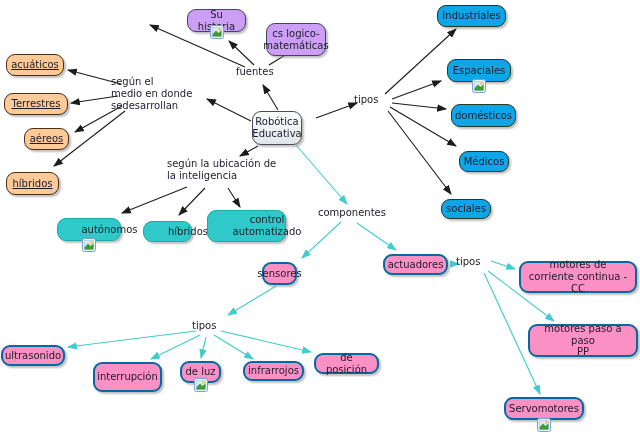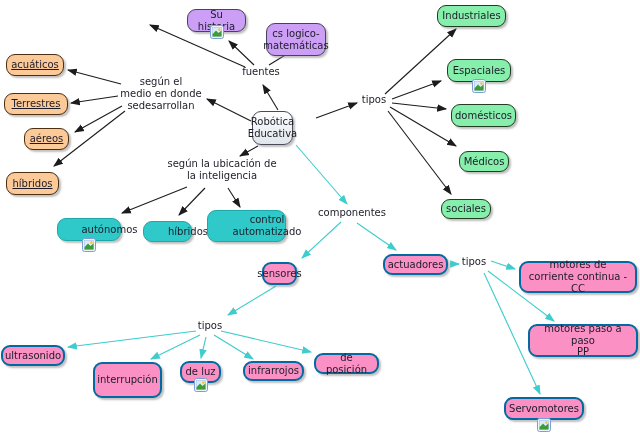--- a/index.html
+++ b/index.html
@@ -10,26 +10,26 @@
   #wires{position:absolute;left:0;top:0;width:640px;height:434px;z-index:0;}
   .node{
     position:absolute;z-index:2;box-sizing:border-box;
     display:flex;align-items:center;justify-content:center;text-align:center;
     font-size:10px;line-height:1.18;white-space:pre-line;
     border-radius:9px;padding:1px 3px;
     box-shadow:2px 2px 2px rgba(140,140,140,0.55);
   }
   .purple{background:#cc9ef5;border:1px solid #44445e;}
   .orange{background:#fcc998;border:1px solid #4d2f12;text-decoration:underline;}
-  .green {background:#86efac;border:1px solid #223c22;}
+  .green {background:#0ea5e9;border:1px solid #223c22;}
   .teal  {background:#2fc9c9;border:1px solid #1fa8a8;padding-left:44px;}
   .pink  {background:#fb90c5;border:2px solid #0369a1;}
   .center-node{background:linear-gradient(#ffffff,#dfe5ea);border:1px solid #4a4a58;}
   .link-label{
-    position:absolute;z-index:1;text-align:center;white-space:pre-line;
+    position:absolute;z-index:1;text-align:left;white-space:pre-line;
     font-size:10px;line-height:1.2;color:#1c1c28;
   }
   .res-icon{position:absolute;z-index:3;width:14px;height:14px;display:block;}
   .res-icon svg{display:block;width:14px;height:14px;}
 </style>
 </head>
 <body>
 
 <div id="canvas">
 
@@ -73,21 +73,21 @@
       <line x1="484" y1="273" x2="540" y2="394" marker-end="url(#at)"></line>
       <line x1="276" y1="286" x2="228" y2="315" marker-end="url(#at)"></line>
       <line x1="196" y1="331" x2="68" y2="347" marker-end="url(#at)"></line>
       <line x1="200" y1="335" x2="151" y2="359" marker-end="url(#at)"></line>
       <line x1="206" y1="337" x2="201" y2="358" marker-end="url(#at)"></line>
       <line x1="214" y1="335" x2="253" y2="359" marker-end="url(#at)"></line>
       <line x1="221" y1="331" x2="311" y2="352" marker-end="url(#at)"></line>
     </g>
   </svg>
 
-  <div class="node center-node" style="left:252px;top:111px;width:41px;height:34px">Robótica
+  <div class="node center-node" style="left:252px;top:111px;width:50px;height:34px">Robótica
 Educativa</div>
 
   <div class="link-label" style="left:236px;top:66px;width:50px">fuentes</div>
   <div class="link-label" style="left:111px;top:76px;width:100px">según el
 medio en donde
 sedesarrollan</div>
   <div class="link-label" style="left:354px;top:94px;width:40px">tipos</div>
   <div class="link-label" style="left:167px;top:158px;width:110px">según la ubicación de
 la inteligencia</div>
   <div class="link-label" style="left:318px;top:207px;width:68px">componentes</div>
@@ -115,21 +115,21 @@
 automatizado</div>
 
   <div class="node pink" style="left:262px;top:262px;width:35px;height:23px">sensores</div>
   <div class="node pink" style="left:383px;top:254px;width:65px;height:21px">actuadores</div>
   <div class="node pink" style="left:519px;top:261px;width:118px;height:32px">motores de
 corriente continua - CC</div>
   <div class="node pink" style="left:528px;top:324px;width:110px;height:33px">motores paso a paso
 PP</div>
   <div class="node pink" style="left:1px;top:345px;width:64px;height:21px">ultrasonido</div>
   <div class="node pink" style="left:504px;top:397px;width:80px;height:23px">Servomotores</div>
-  <div class="node pink" style="left:93px;top:362px;width:69px;height:36px">interrupción</div>
+  <div class="node pink" style="left:93px;top:362px;width:69px;height:30px">interrupción</div>
   <div class="node pink" style="left:180px;top:361px;width:41px;height:22px">de luz</div>
   <div class="node pink" style="left:243px;top:361px;width:61px;height:20px">infrarrojos</div>
   <div class="node pink" style="left:314px;top:353px;width:65px;height:21px">de posición</div>
 
   <span class="res-icon" style="left:210px;top:25px">
     <svg viewBox="0 0 14 14">
         <rect x="0.5" y="0.5" width="13" height="13" rx="2" fill="#eef4fb" stroke="#7b9fd4"></rect>
         <rect x="2.5" y="2.5" width="9" height="9" fill="#dceafc" stroke="#9bb8e0" stroke-width="0.5"></rect>
         <path d="M2.5 9.2 L6 5.6 L8.4 8 L11.5 5.6 L11.5 11.5 L2.5 11.5 Z" fill="#3f9c35"></path>
         <circle cx="9.4" cy="4.6" r="1.3" fill="#f5c63c"></circle>

